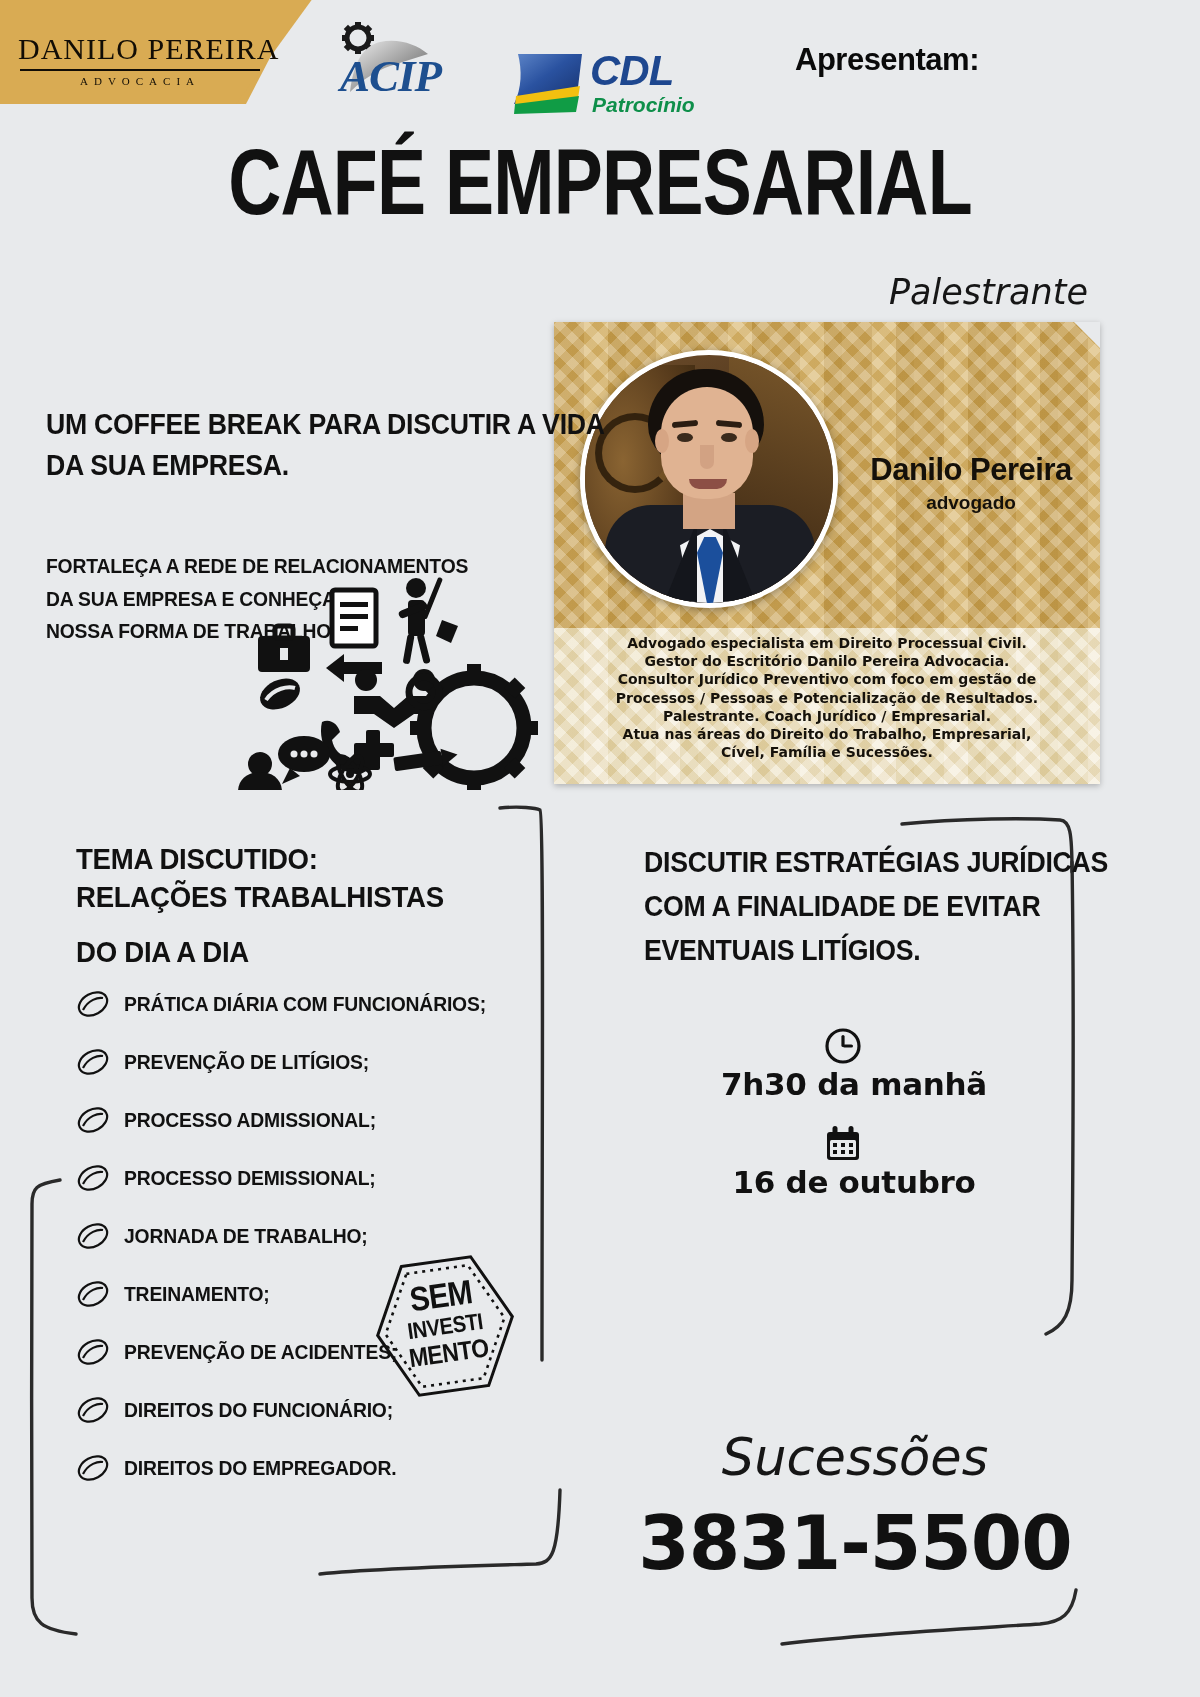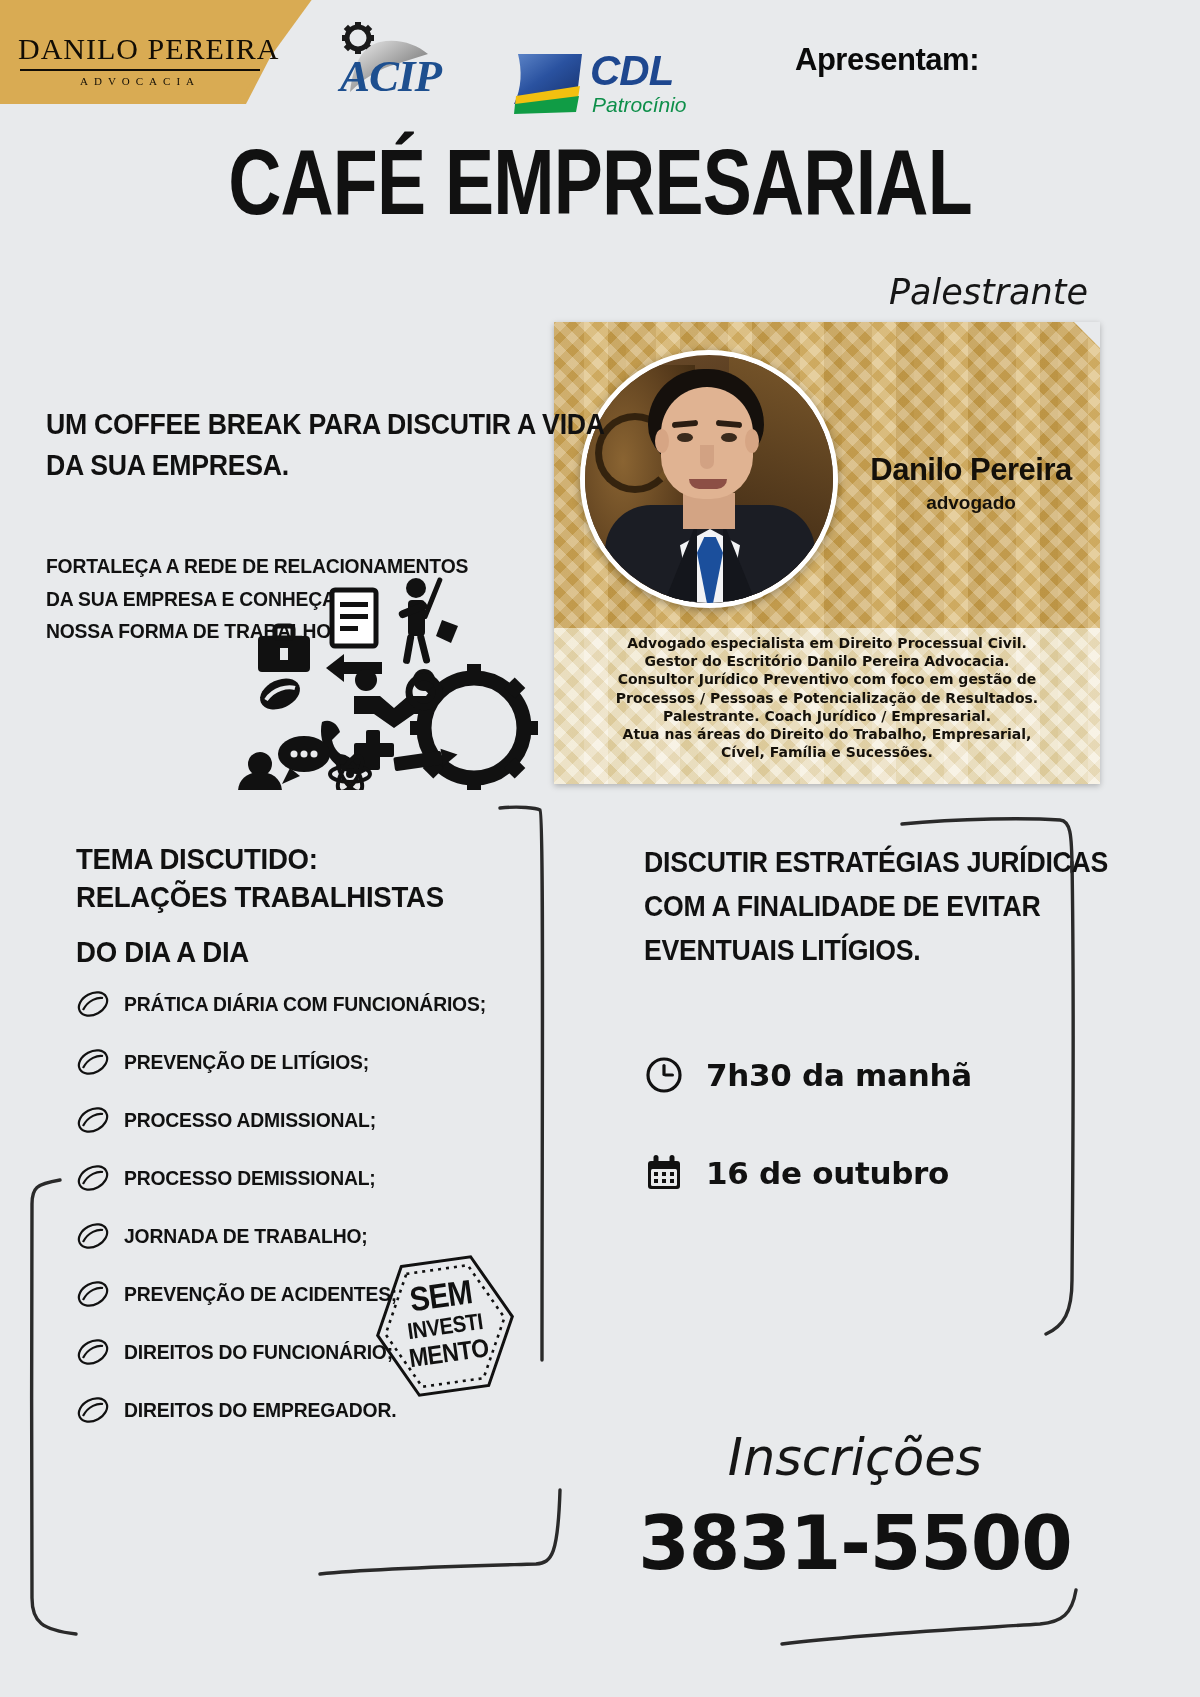--- a/index.html
+++ b/index.html
@@ -111,21 +111,21 @@
     font-size: 42px;
     color: #1e478f;
     line-height: 1;
     letter-spacing: -1px;
   }
   .cdl-sub {
     position: absolute;
     left: 80px; top: 44px;
     font-family: "Liberation Sans", sans-serif;
     font-style: italic;
-    font-weight: normal;
+    font-weight: bold;
     font-size: 21px;
     color: #0e8f4a;
     line-height: 1;
   }
   .apresentam {
     position: absolute;
     left: 795px;
     top: 42px;
     font-size: 31px;
     font-weight: bold;
@@ -405,20 +405,21 @@
   .info-rows {
     position: absolute;
     left: 644px;
     top: 1026px;
     width: 420px;
   }
   .info-row {
     display: flex;
     align-items: center;
     height: 98px;
+    flex-direction: column;
   }
   .info-icon {
     flex: none;
     width: 40px;
     height: 40px;
     margin-right: 22px;
     display: flex;
     align-items: center;
     justify-content: center;
   }
@@ -726,20 +727,27 @@
           <ellipse cx="17" cy="13" rx="15" ry="10.5" transform="rotate(-28 17 13)" fill="none" stroke="#111" stroke-width="2.2"></ellipse>
           <path d="M7 19 C12 9 22 6 27 7" fill="none" stroke="#111" stroke-width="2.2"></path>
         </svg>
       <span class="topic-text">JORNADA DE TRABALHO;</span>
     </div>
     <div class="topic-item">
       <svg class="bean" viewBox="0 0 34 26">
           <ellipse cx="17" cy="13" rx="15" ry="10.5" transform="rotate(-28 17 13)" fill="none" stroke="#111" stroke-width="2.2"></ellipse>
           <path d="M7 19 C12 9 22 6 27 7" fill="none" stroke="#111" stroke-width="2.2"></path>
         </svg>
+      <span class="topic-text">TREINAMENTO;</span>
+    </div>
+    <div class="topic-item">
+      <svg class="bean" viewBox="0 0 34 26">
+          <ellipse cx="17" cy="13" rx="15" ry="10.5" transform="rotate(-28 17 13)" fill="none" stroke="#111" stroke-width="2.2"></ellipse>
+          <path d="M7 19 C12 9 22 6 27 7" fill="none" stroke="#111" stroke-width="2.2"></path>
+        </svg>
       <span class="topic-text">PREVENÇÃO DE ACIDENTES;</span>
     </div>
     <div class="topic-item">
       <svg class="bean" viewBox="0 0 34 26">
           <ellipse cx="17" cy="13" rx="15" ry="10.5" transform="rotate(-28 17 13)" fill="none" stroke="#111" stroke-width="2.2"></ellipse>
           <path d="M7 19 C12 9 22 6 27 7" fill="none" stroke="#111" stroke-width="2.2"></path>
         </svg>
       <span class="topic-text">DIREITOS DO FUNCIONÁRIO;</span>
     </div>
     <div class="topic-item">
@@ -794,16 +802,16 @@
             <rect x="9" y="25" width="4" height="4"></rect>
               <rect x="17" y="25" width="4" height="4"></rect>
               <rect x="25" y="25" width="4" height="4"></rect>
           </g>
         </svg>
       </span>
       <span class="info-text">16 de outubro</span>
     </div>
   </div>
 
-  <div class="inscricoes">Inscrições</div>
+  <div class="inscricoes">Sucessões</div>
   <div class="phone">3831-5500</div>
 
 </div>
 
 </body></html>

